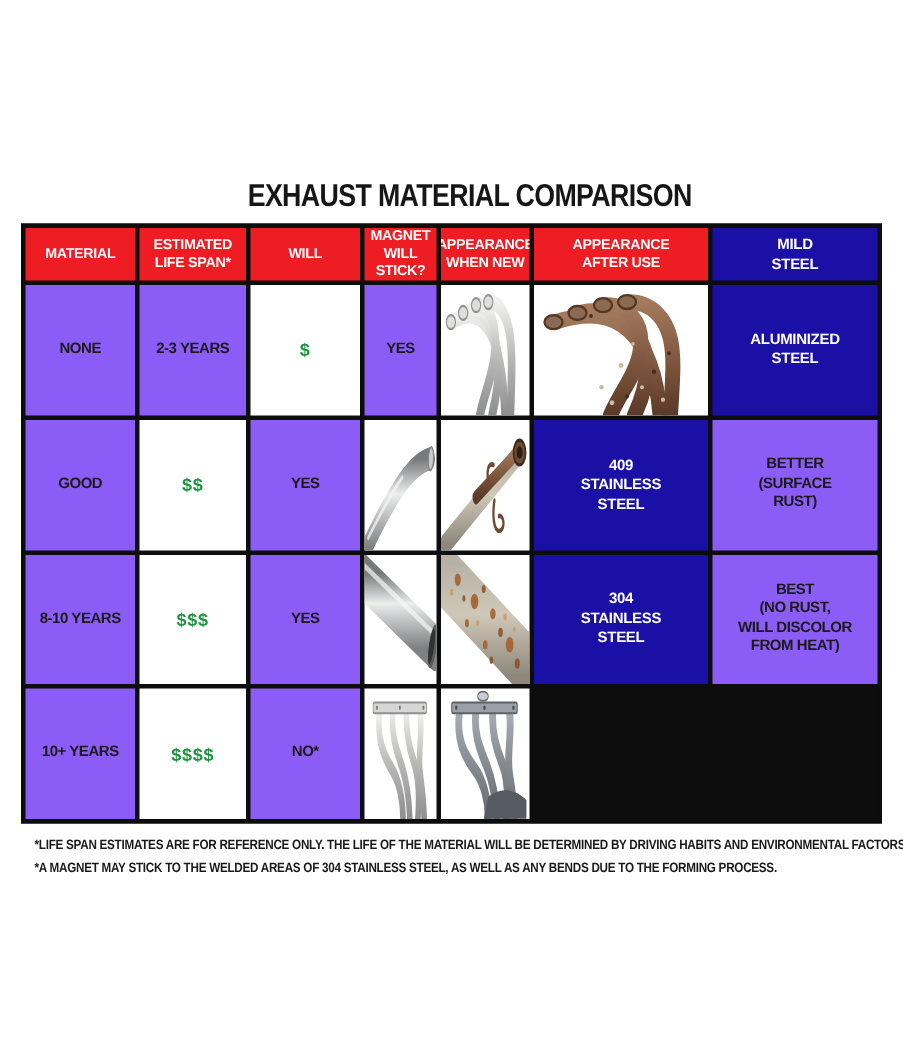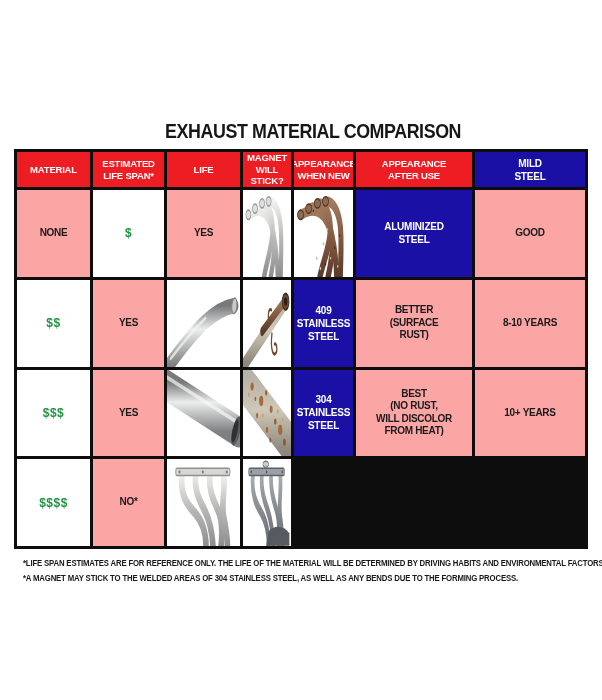--- a/index.html
+++ b/index.html
@@ -57,21 +57,21 @@
   }
   .mat{
     background:var(--material-blue);
     color:#ffffff;
     font-weight:bold;
     font-size:10px;
     line-height:1.3;
     letter-spacing:-0.2px;
   }
   .txt{
-    background:#fca5a5;
+    background:#8b5cf6;
     color:#1a1a1a;
     font-weight:bold;
     font-size:10px;
     line-height:1.25;
     letter-spacing:-0.3px;
   }
   .cost{
     background:#ffffff;
     color:var(--cost-green);
     font-weight:bold;
@@ -132,31 +132,32 @@
   </defs>
 </svg>
 
 <div class="title"><span>EXHAUST MATERIAL COMPARISON</span></div>
 
 <div class="tbl">
 
   <div class="cell head">MATERIAL</div>
   <div class="cell head">ESTIMATED
 LIFE SPAN*</div>
-  <div class="cell head">LIFE</div>
+  <div class="cell head">WILL</div>
   <div class="cell head">MAGNET
 WILL STICK?</div>
   <div class="cell head">APPEARANCE
 WHEN NEW</div>
   <div class="cell head">APPEARANCE
 AFTER USE</div>
 
   <div class="cell mat">MILD
 STEEL</div>
   <div class="cell txt">NONE</div>
+  <div class="cell txt">2-3 YEARS</div>
   <div class="cell cost">$</div>
   <div class="cell txt">YES</div>
   <div class="cell photo" role="img" aria-label="shiny silver long-tube headers, brand new">
     <svg viewBox="0 0 116 84" preserveAspectRatio="none">
       <g fill="none" stroke="url(#gSteel)" stroke-width="10" stroke-linecap="round">
         <path d="M14 24 C36 17 52 19 64 30 C76 41 82 60 84 84"></path>
         <path d="M30 18 C52 13 63 22 71 36 C79 50 75 67 67 84"></path>
         <path d="M47 13 C63 12 73 25 71 41 C69 57 57 70 51 84"></path>
         <path d="M63 11 C79 11 88 22 91 35 C94 48 92 66 91 84"></path>
       </g>

